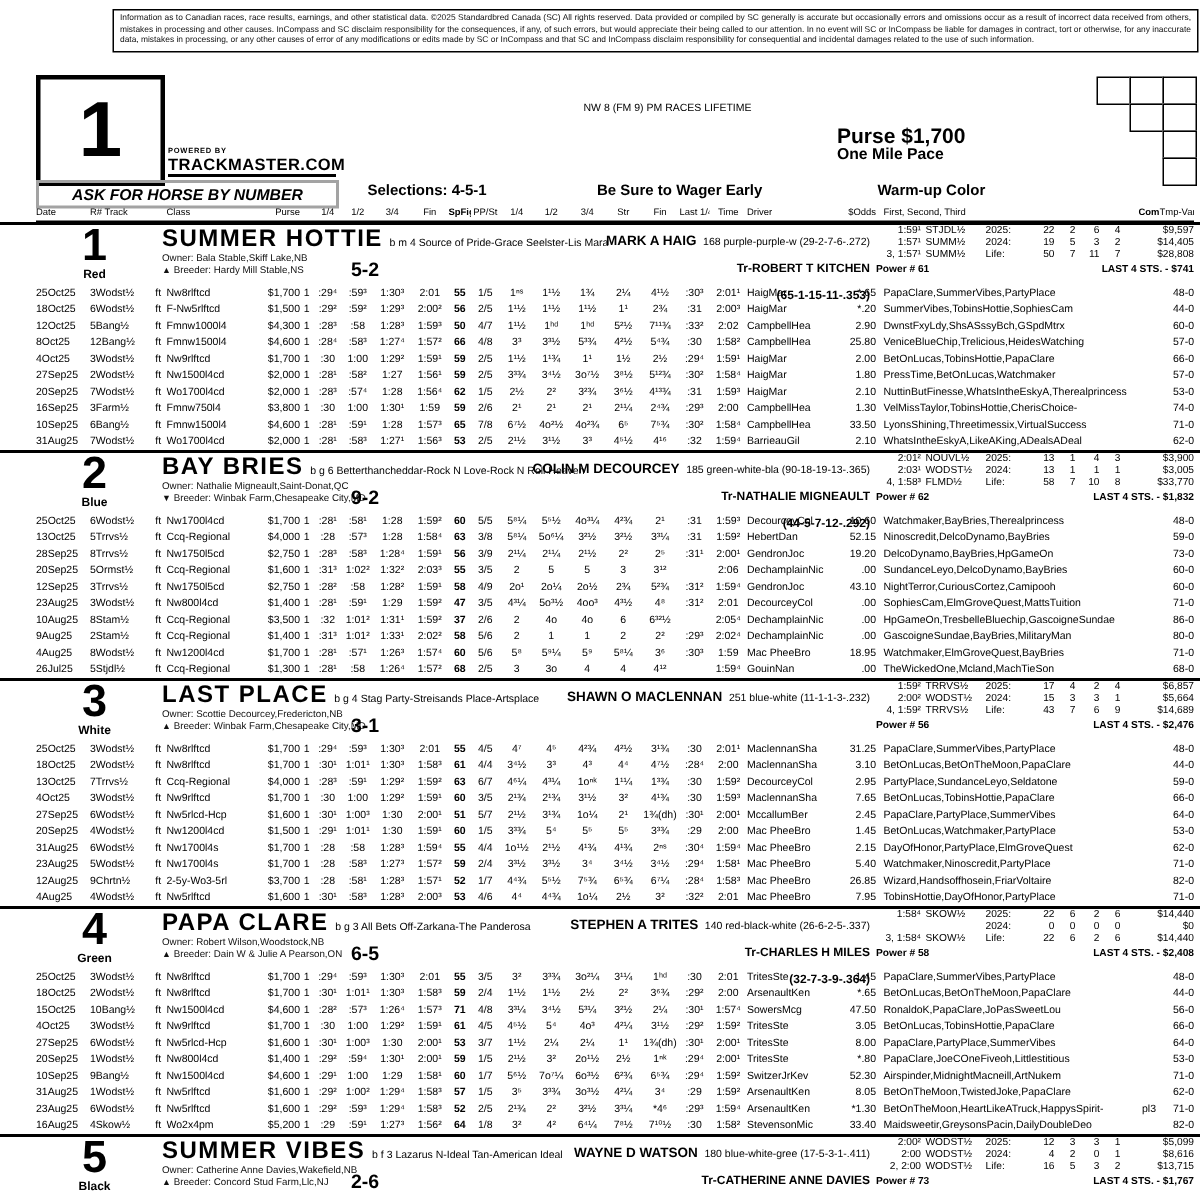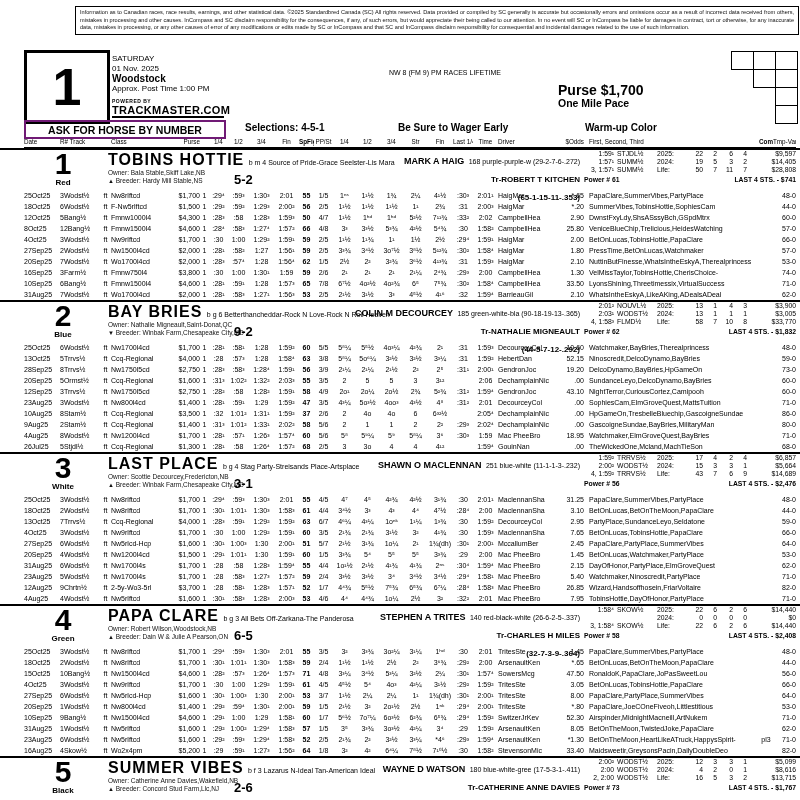--- a/index.html
+++ b/index.html
@@ -20,23 +20,23 @@
     position:absolute;left:24px;top:4px;width:80px;height:68px;border:3px solid #000;
     display:flex;align-items:center;justify-content:center;
     font-size:52px;font-weight:bold;line-height:1;
   }
   .date-block{position:absolute;left:112px;top:8px;font-size:8px;line-height:10px;}
   .date-block .trackname{font-weight:bold;font-size:10px;}
   .powered{position:absolute;left:112px;top:52px;width:112px;text-align:left;}
   .powered .pby{font-size:5px;font-weight:bold;letter-spacing:.5px;}
   .powered .tm{font-size:11px;font-weight:bold;border-bottom:2px solid #000;letter-spacing:.3px;}
   .ask-box{
-    position:absolute;left:24px;top:74px;width:198px;height:15px;border:2px solid #701a75;
+    position:absolute;left:24px;top:74px;width:198px;height:15px;border:2px solid #a3a3a3;
     display:flex;align-items:center;justify-content:center;
-    font-weight:bold;font-size:10.5px;
+    font-style:italic;font-weight:bold;font-size:10.5px;
   }
   .race-title{position:absolute;left:225px;top:3px;width:440px;text-align:center;font-weight:bold;font-size:12.5px;}
   .race-cond{position:absolute;left:225px;top:23px;width:440px;text-align:center;font-size:7px;}
   .purse-block{position:absolute;left:558px;top:38px;line-height:13px;}
   .purse-block .p1{font-weight:bold;font-size:14px;}
   .purse-block .p2{font-weight:bold;font-size:10.5px;}
   .sel-row{position:absolute;left:0;top:76px;width:800px;font-weight:bold;font-size:10px;}
   .sel-row .s1{position:absolute;left:245px;}
   .sel-row .s2{position:absolute;left:398px;}
   .sel-row .s3{position:absolute;left:585px;}
@@ -93,26 +93,20 @@
 <body>
 
 <div class="page">
 
   <div class="disclaimer">Information as to Canadian races, race results, earnings, and other statistical data. ©2025 Standardbred Canada (SC) All rights reserved. Data provided or compiled by SC generally is accurate but occasionally errors and omissions occur as a result of incorrect data received from others, mistakes in processing and other causes. InCompass and SC disclaim responsibility for the consequences, if any, of such errors, but would appreciate their being called to our attention. In no event will SC or InCompass be liable for damages in contract, tort or otherwise, for any inaccurate data, mistakes in processing, or any other causes of error of any modifications or edits made by SC or InCompass and that SC and InCompass disclaim responsibility for consequential and incidental damages related to the use of such information.</div>
 
   <div class="prog-header">
     <div class="race-num-box">
       <span>1</span>
     </div>
-    <div class="date-block">
-      <div>SATURDAY</div>
-      <div>01 Nov. 2025</div>
-      <div class="trackname">Woodstock</div>
-      <div>Approx. Post Time 1:00 PM</div>
-    </div>
     <div class="powered">
       <div class="pby">POWERED BY</div>
       <div class="tm">TRACKMASTER.COM</div>
     </div>
     <div class="ask-box">ASK FOR HORSE BY NUMBER</div>
     <div class="race-cond">NW 8 (FM 9) PM RACES LIFETIME</div>
     <div class="purse-block">
       <div class="p1">Purse $1,700</div>
       <div class="p2">One Mile Pace</div>
     </div>
@@ -169,21 +163,21 @@
 
   <div class="horses">
   <section class="horse">
     <div class="horse-head">
       <div class="num-col">
         <div class="num">1</div>
         <div class="color">Red</div>
       </div>
       <div class="id-col">
         <div class="name-row">
-          <span class="hname">TOBINS HOTTIE</span>
+          <span class="hname">SUMMER HOTTIE</span>
           <span class="ped">b m 4 Source of Pride-Grace Seelster-Lis Mara</span>
         </div>
         <div class="owner">Owner: Bala Stable,Skiff Lake,NB</div>
         <div class="breeder">
           <span class="marker">▲</span>
           <span>Breeder: Hardy Mill Stable,NS</span>
         </div>
       </div>
       <div class="ml">5-2</div>
       <div class="drv-col">

